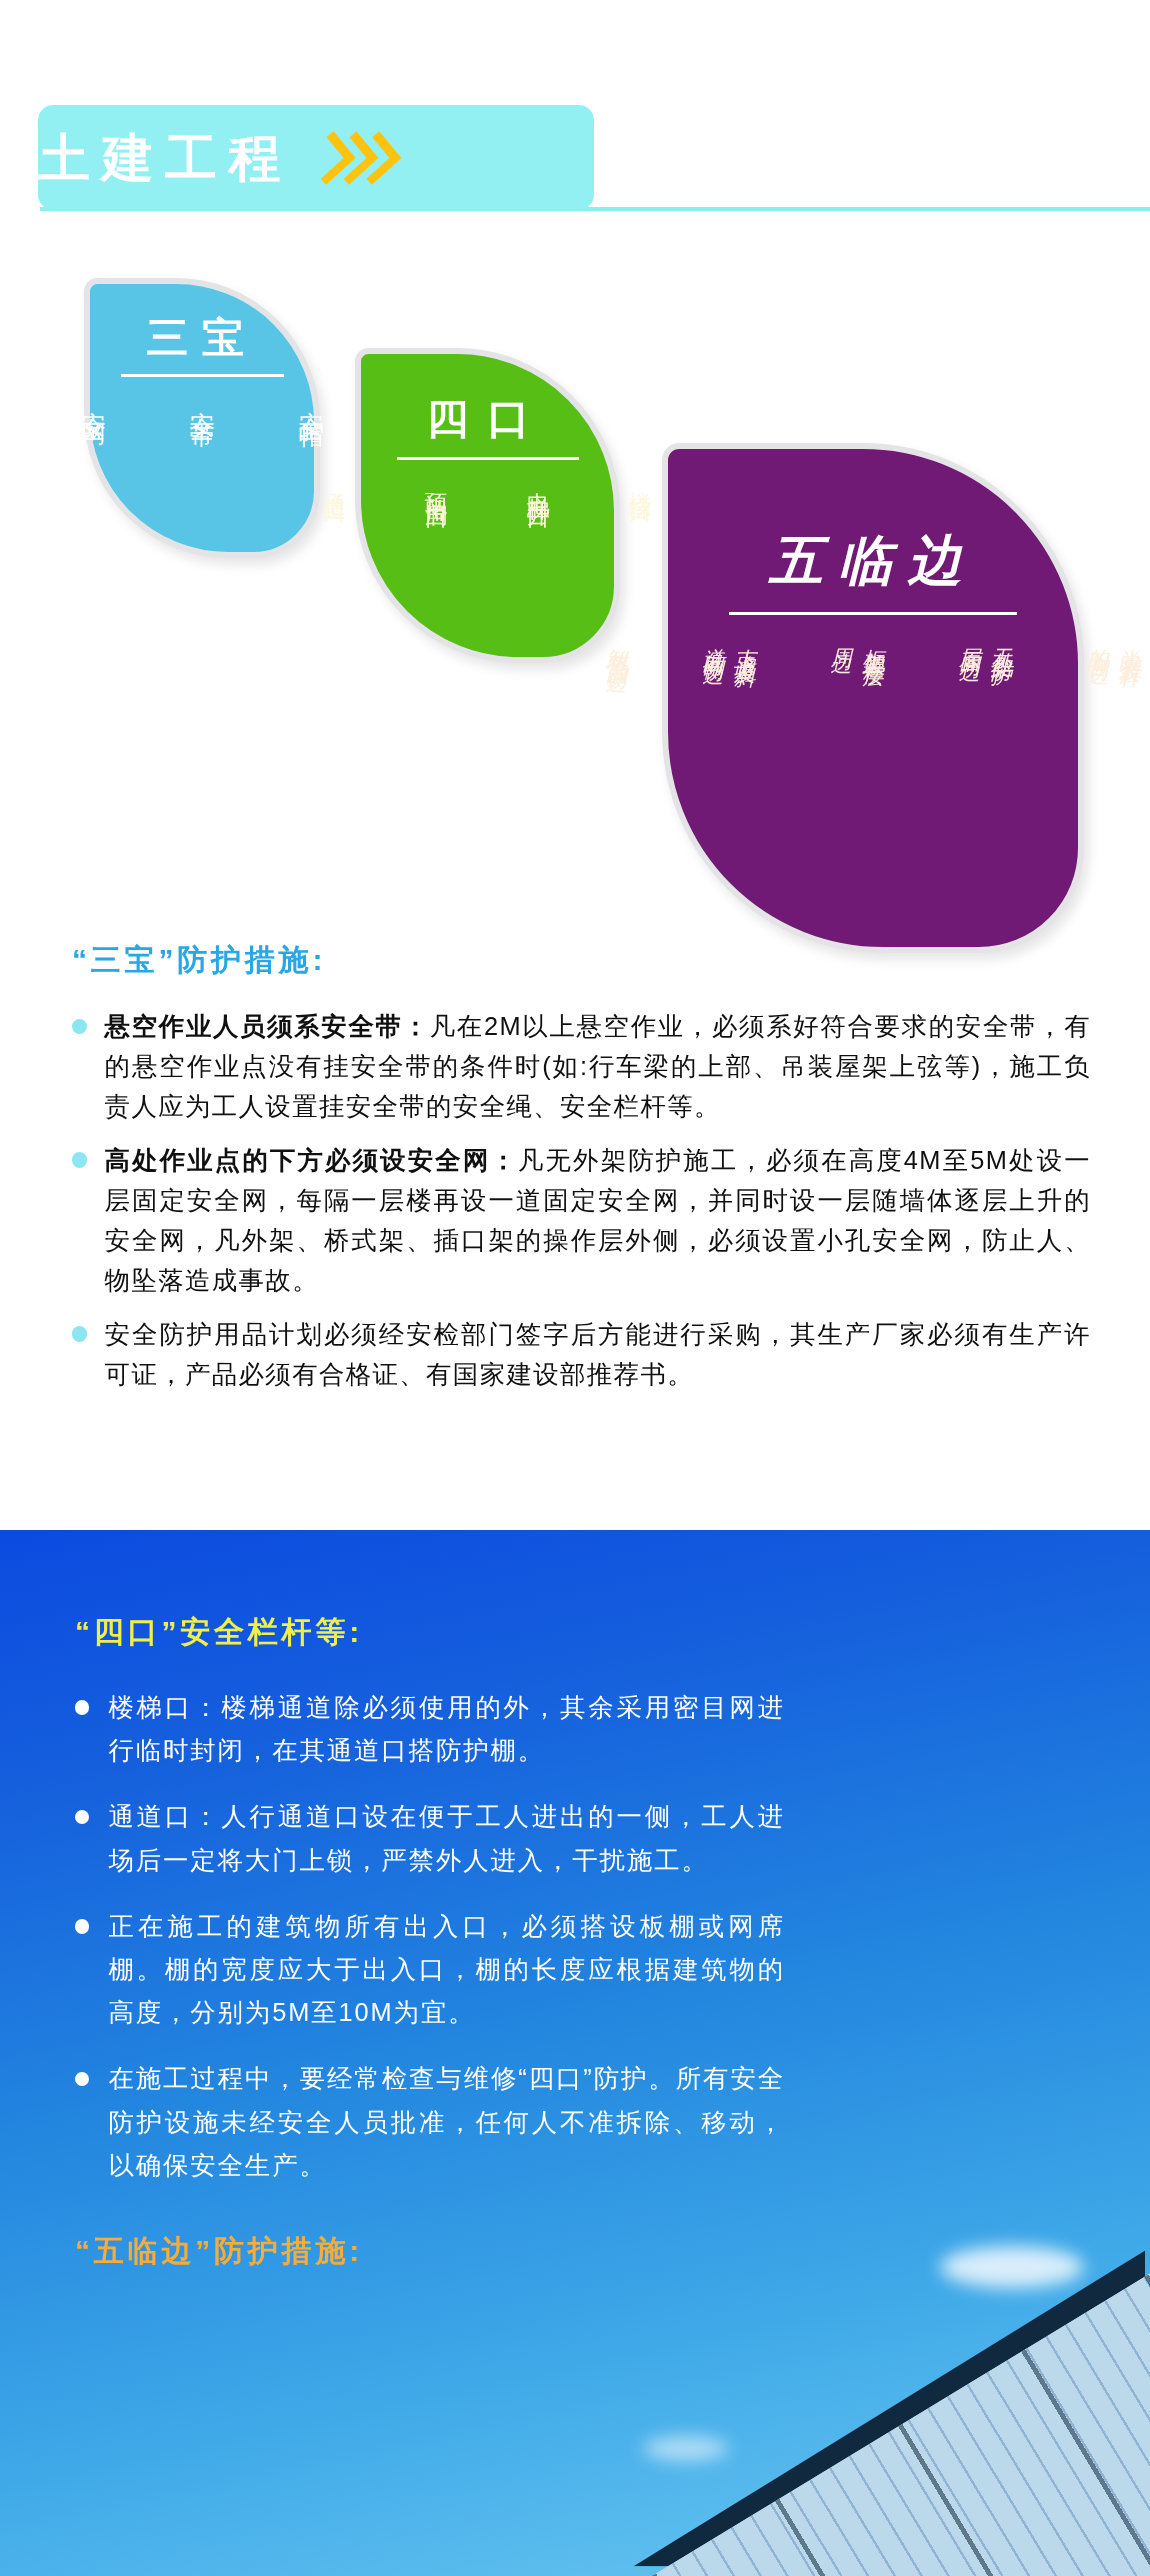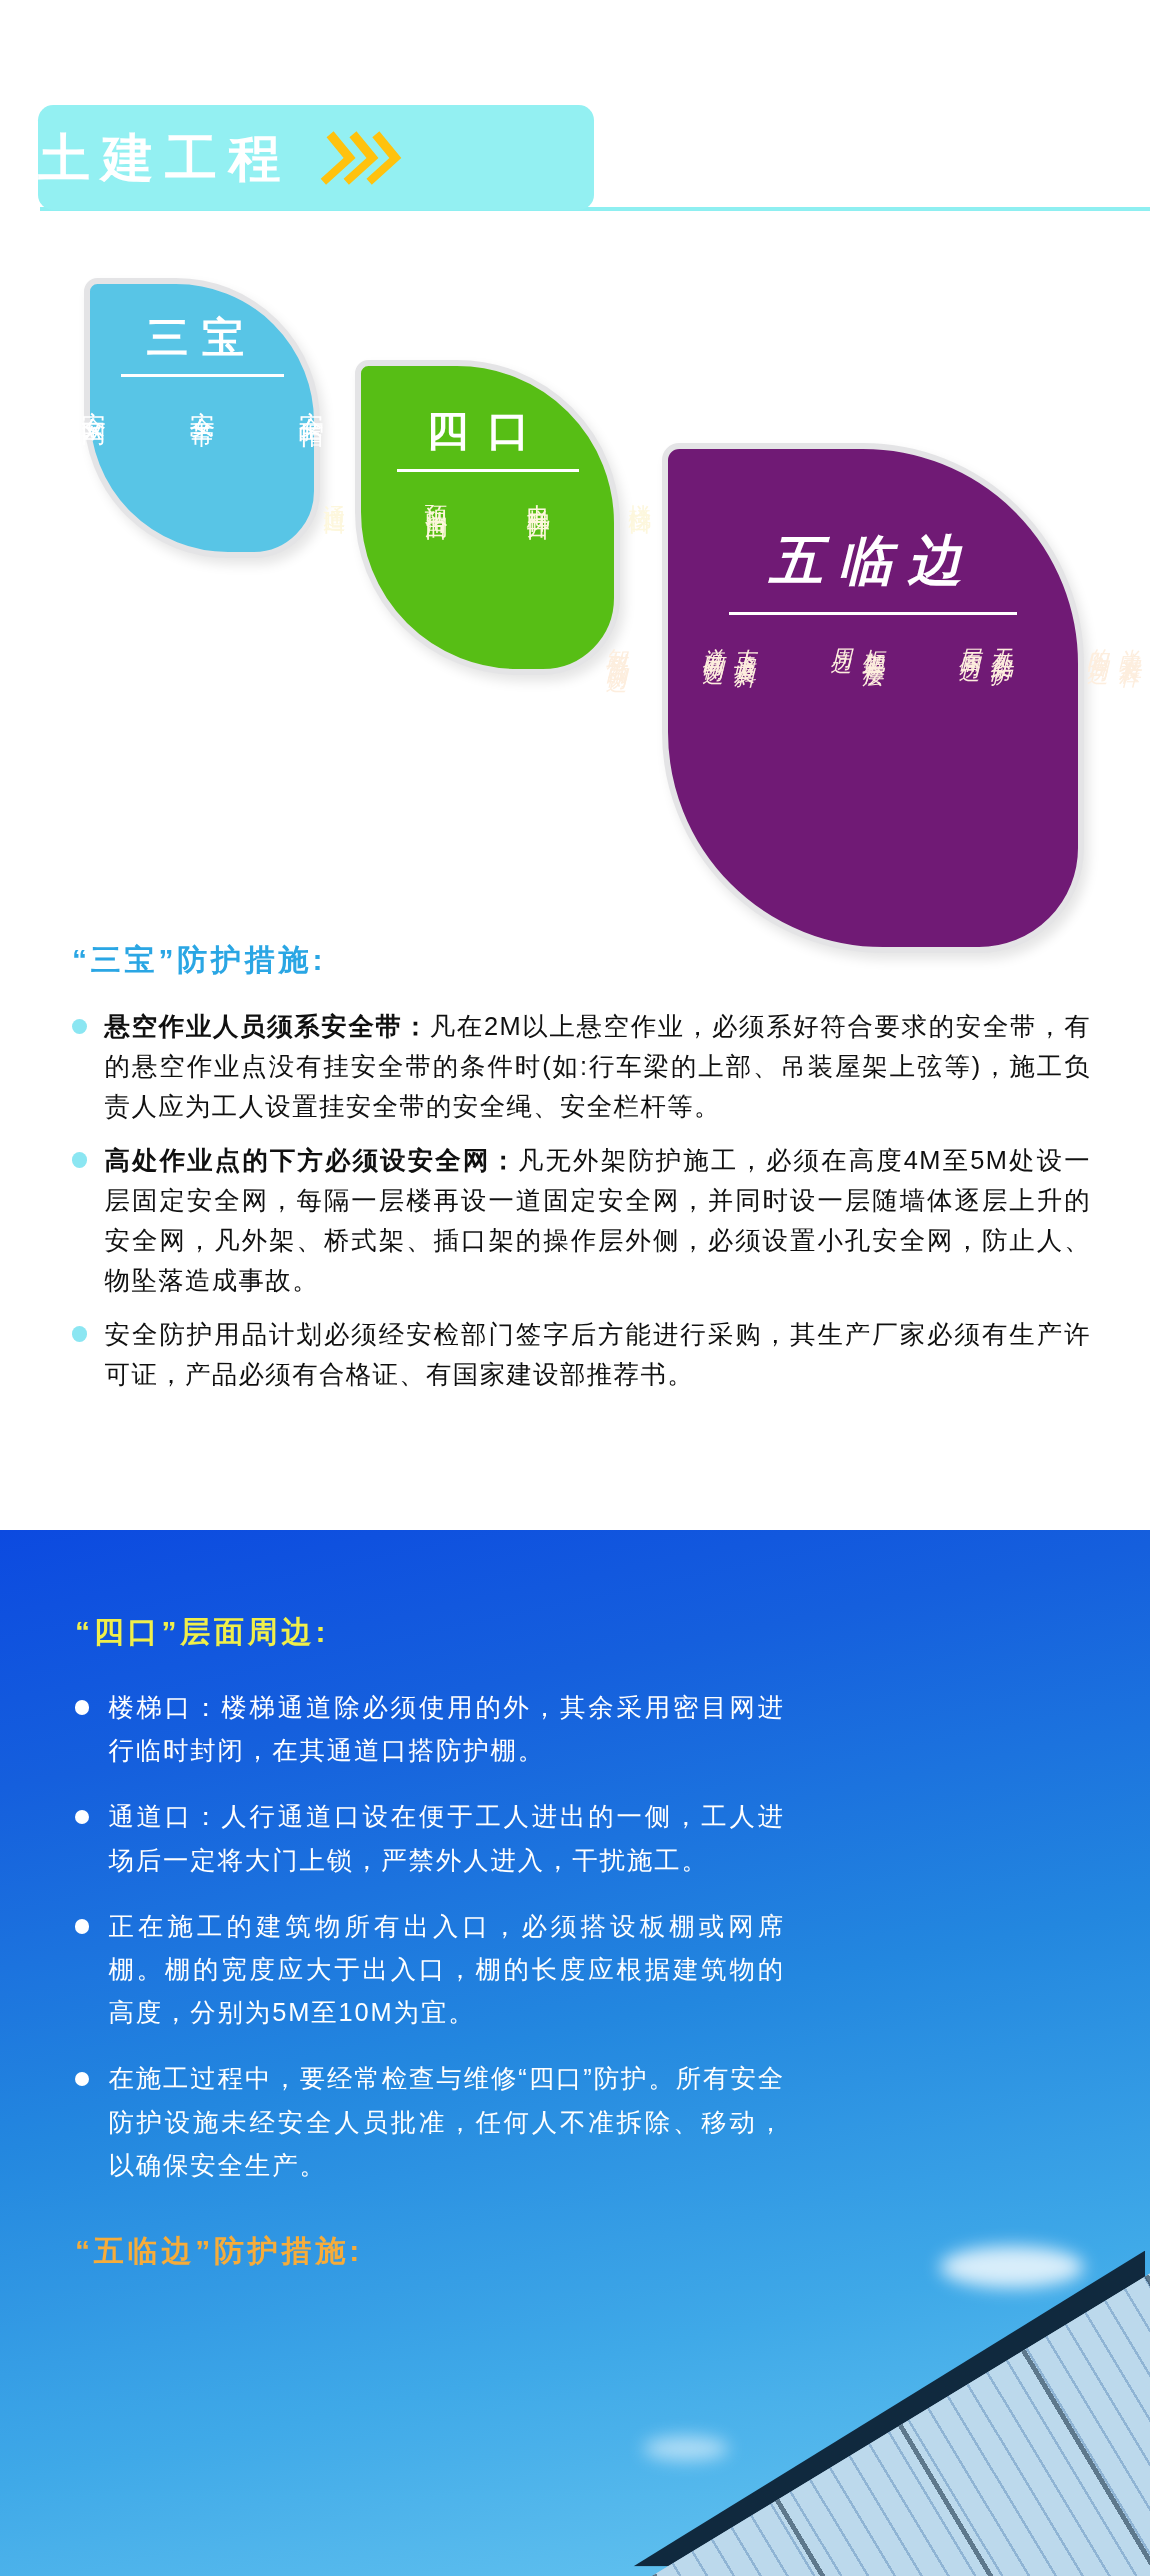--- a/index.html
+++ b/index.html
@@ -21,21 +21,21 @@
   .leaf-divider{height:2.9px;background:#ffffff;border:none;}
   .leaf-items{writing-mode:vertical-rl;white-space:pre-line;text-align:start;}
   .leaf-items .v-item{display:block;color:#ffffff;letter-spacing:5.8px;line-height:1.5;margin:0 6.7px;}
 
   .leaf.sanbao{left:84px;top:278px;width:236px;height:280px;background:#58c5e6;
                border-radius:13.4px 144px 67px 144px;padding-top:33px;}
   .leaf.sanbao .leaf-title{font-size:42px;letter-spacing:13.4px;}
   .leaf.sanbao .leaf-divider{width:163px;margin:15.3px 0 13.4px;}
   .leaf.sanbao .leaf-items{height:153px;font-size:25px;}
 
-  .leaf.sikou{left:355px;top:360px;width:265px;height:315px;background:#57be15;
+  .leaf.sikou{left:355px;top:348px;width:265px;height:315px;background:#57be15;
               border-radius:13.4px 163px 77px 163px;padding-top:44px;}
   .leaf.sikou .leaf-title{font-size:42px;letter-spacing:19px;}
   .leaf.sikou .leaf-divider{width:182px;margin:17.3px 0 13.4px;}
   .leaf.sikou .leaf-items{height:173px;font-size:23px;}
   .leaf.sikou .v-item{color:#fdf7dd;}
 
   .leaf.wulinbian{left:662px;top:443px;width:422px;height:510px;background:#701a75;
                   border-radius:17.3px 221px 105px 221px;padding-top:84px;font-style:italic;}
   .leaf.wulinbian .leaf-title{font-size:54px;letter-spacing:15.3px;}
   .leaf.wulinbian .leaf-divider{width:288px;margin:25px 0 17.3px;}
@@ -164,21 +164,21 @@
   </section>
 
   <section class="blue-sec">
     <div class="photo">
       <div class="cloud"></div>
       <div class="bldg-edge"></div>
       <div class="bldg"></div>
       <div class="cloud c2"></div>
     </div>
     <div class="blue-inner">
-      <div class="sec-heading sikou-h">“四口”层面周边:</div>
+      <div class="sec-heading sikou-h">“四口”安全栏杆等:</div>
       <div class="b-list">
   <div class="b-row">
     <span class="b-dot"></span>
     <p class="b-text" style="margin:0;"><span>楼梯口：楼梯通道除必须使用的外，其余采用密目网进行临时封闭，在其通道口搭防护棚。</span></p>
   </div>
 
   <div class="b-row">
     <span class="b-dot"></span>
     <p class="b-text" style="margin:0;"><span>通道口：人行通道口设在便于工人进出的一侧，工人进场后一定将大门上锁，严禁外人进入，干扰施工。</span></p>
   </div>

